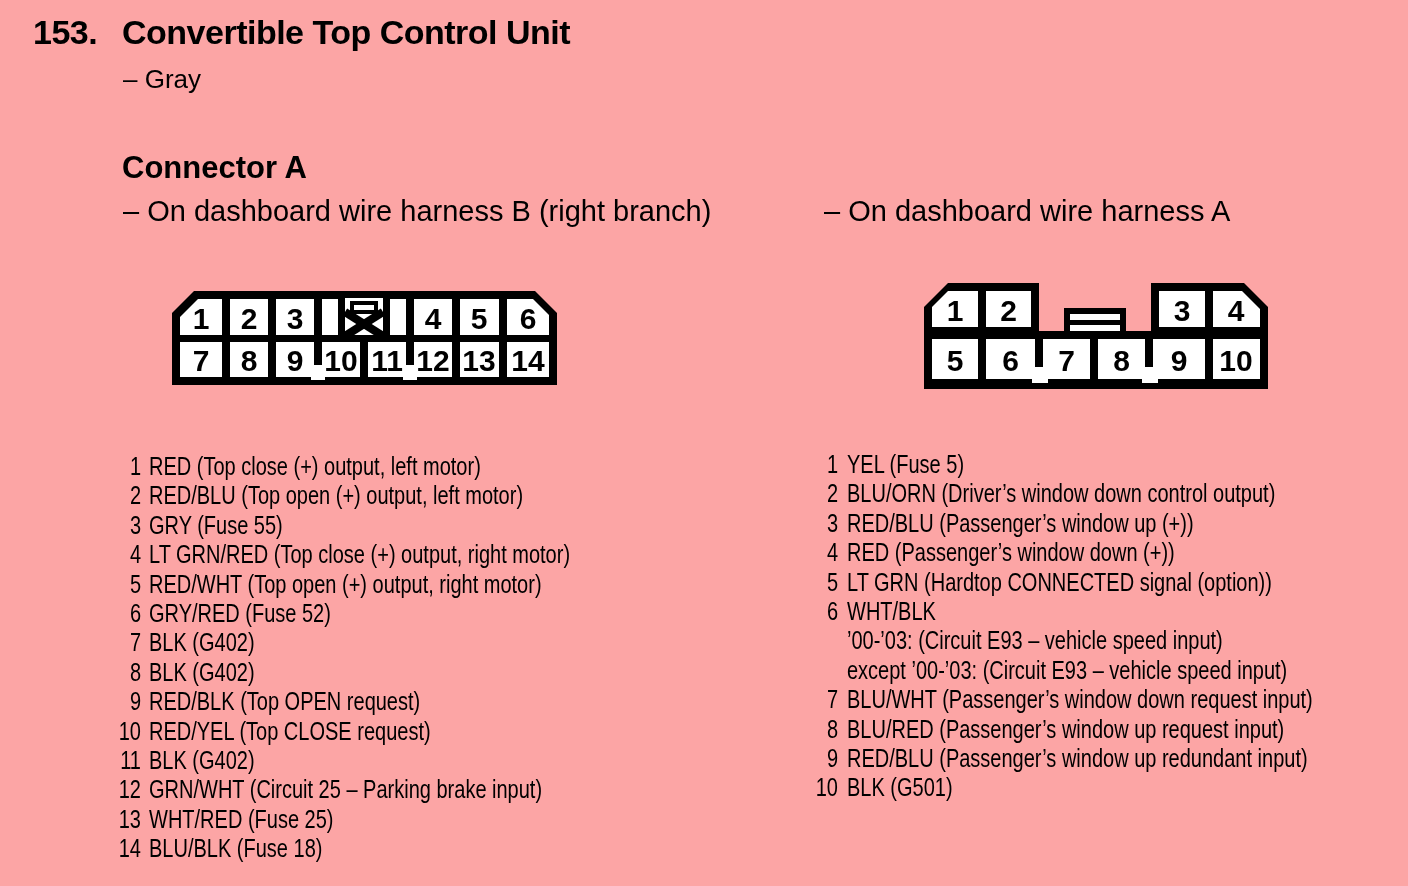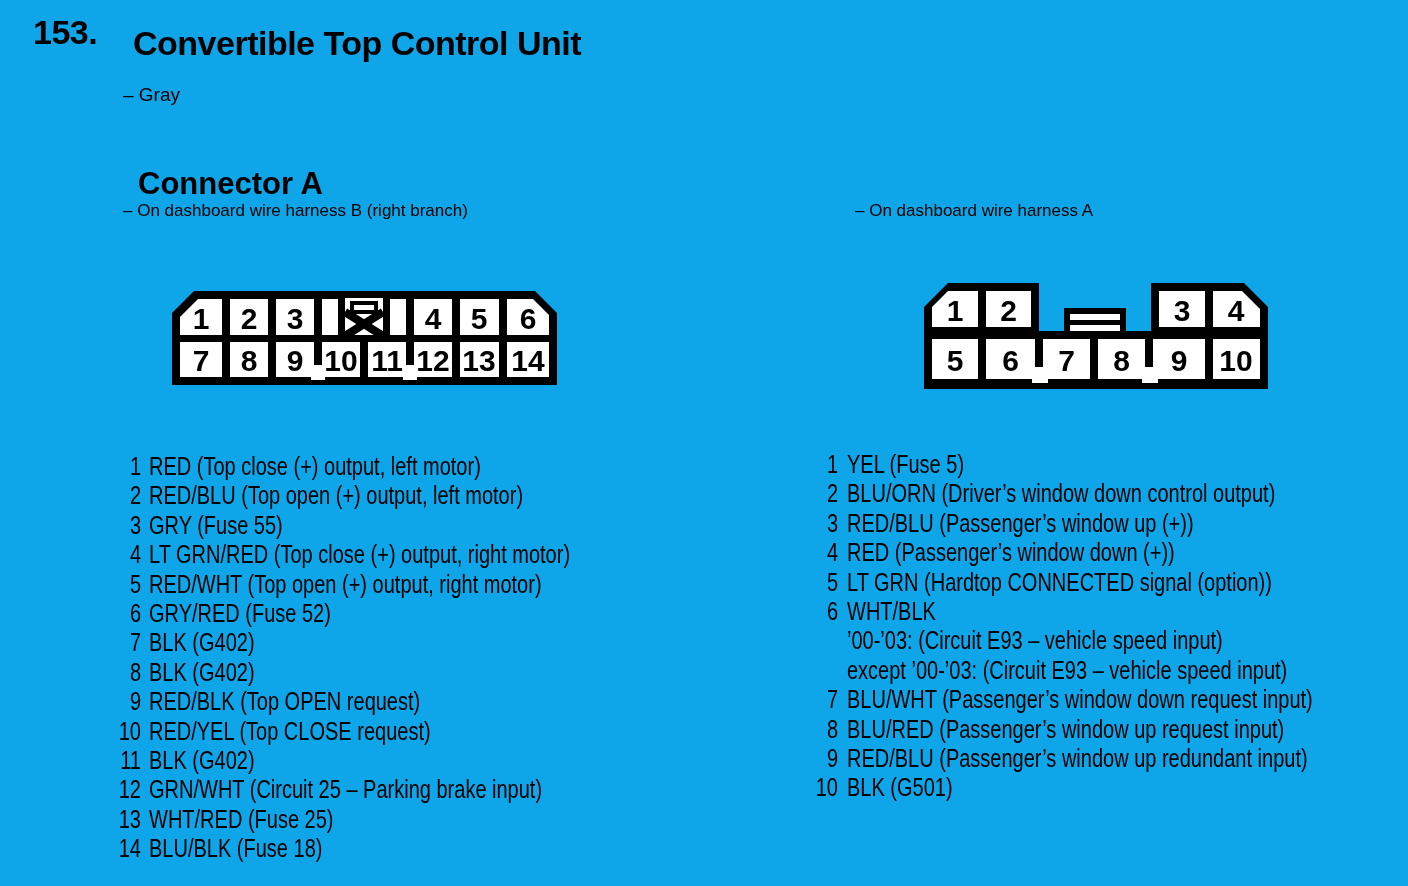--- a/index.html
+++ b/index.html
@@ -1,33 +1,33 @@
 <!DOCTYPE html>
 <html><head>
 <meta charset="utf-8">
 <style>
   html,body { margin:0; padding:0; background:#ffffff; }
   .page {
     position:relative; width:1408px; height:886px;
-    background:#0ea5e9; color:#000000;
+    background:#fca5a5; color:#000000;
     font-family:"Liberation Sans", sans-serif;
     overflow:hidden;
   }
   
   .title-row { position:absolute; left:33px; top:13px; display:flex; white-space:nowrap; }
   .sec-num   { font-size:34px; font-weight:bold; width:89px; letter-spacing:-0.5px; }
-  .doc-title { font-size:34px; font-weight:bold; margin:11px; letter-spacing:-0.5px;text-align:right; }
-  .notes { position:absolute; left:123px; top:80px; font-size:19px; line-height:30px; white-space:nowrap; }
-  
-  .conn-heading { position:absolute; top:151px; margin:16px; font-size:31px; font-weight:bold; line-height:34px; white-space:nowrap; }
+  .doc-title { font-size:34px; font-weight:bold; margin:0; letter-spacing:-0.5px;text-align:right; }
+  .notes { position:absolute; left:123px; top:64px; font-size:26px; line-height:30px; white-space:nowrap; }
+  
+  .conn-heading { position:absolute; top:151px; margin:0; font-size:31px; font-weight:bold; line-height:34px; white-space:nowrap; }
   .conn-heading.a { left:122px; }
   .conn-heading.b { left:853px; }
-  .conn-subtitle { position:absolute; top:196px; font-size:17px; line-height:30px; white-space:nowrap; }
+  .conn-subtitle { position:absolute; top:196px; font-size:29px; line-height:30px; white-space:nowrap; }
   .conn-subtitle.a { left:123px; }
-  .conn-subtitle.b { left:855px; }
+  .conn-subtitle.b { left:824px; }
   
   .diag { position:absolute; }
   .diag.a { left:172px; top:291px; width:385px; height:94px; }
   .diag.b { left:924px; top:283px; width:344px; height:106px; }
   .diag text {
     font-family:"Liberation Sans", sans-serif;
     font-size:30px; font-weight:bold; fill:#000;
     text-anchor:middle;
   }
   

